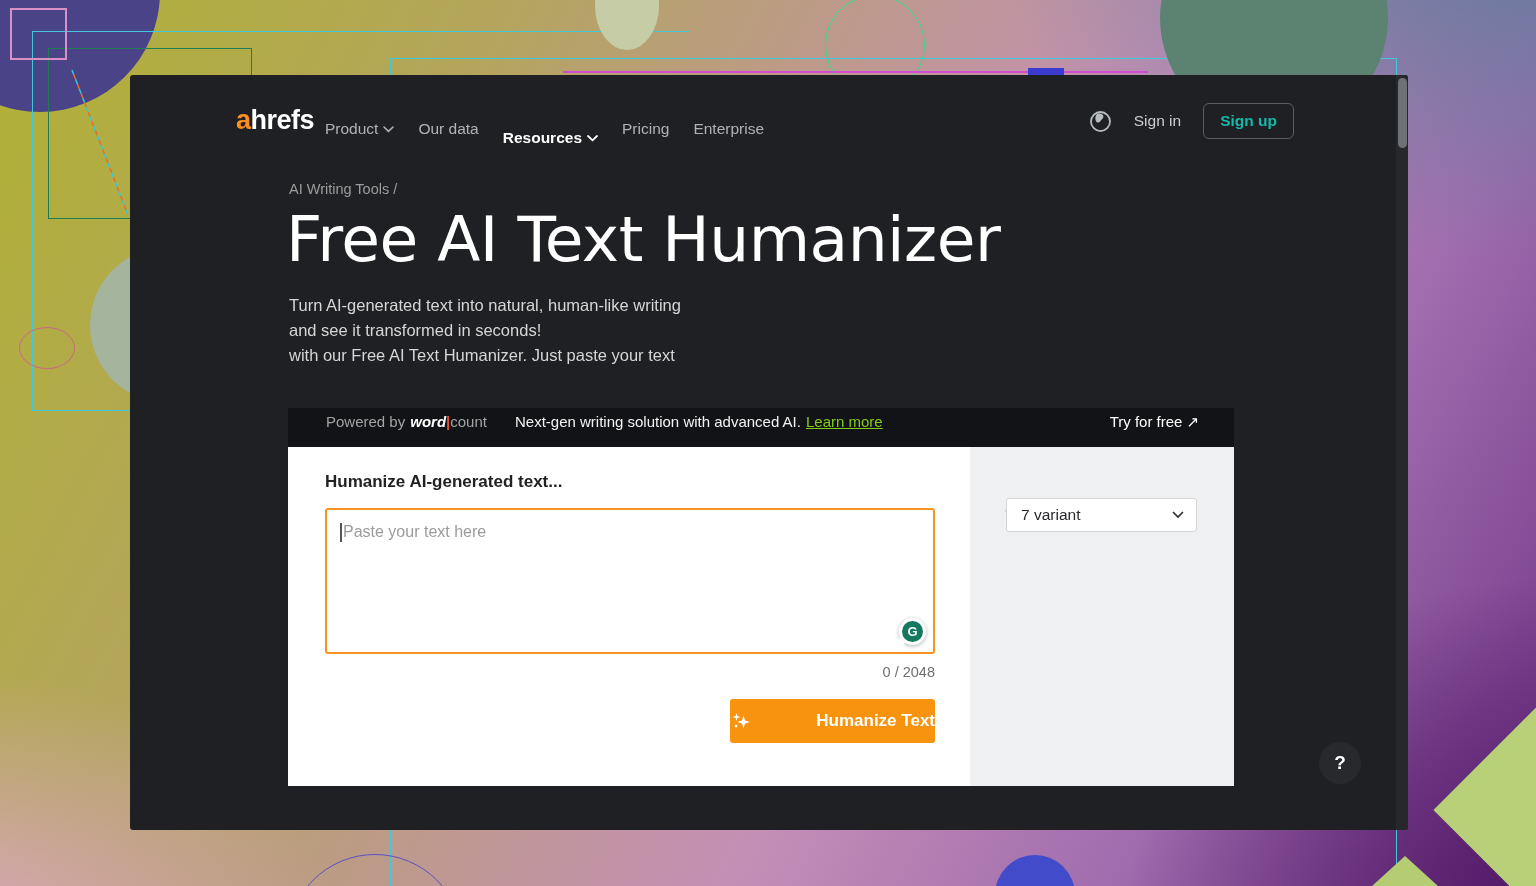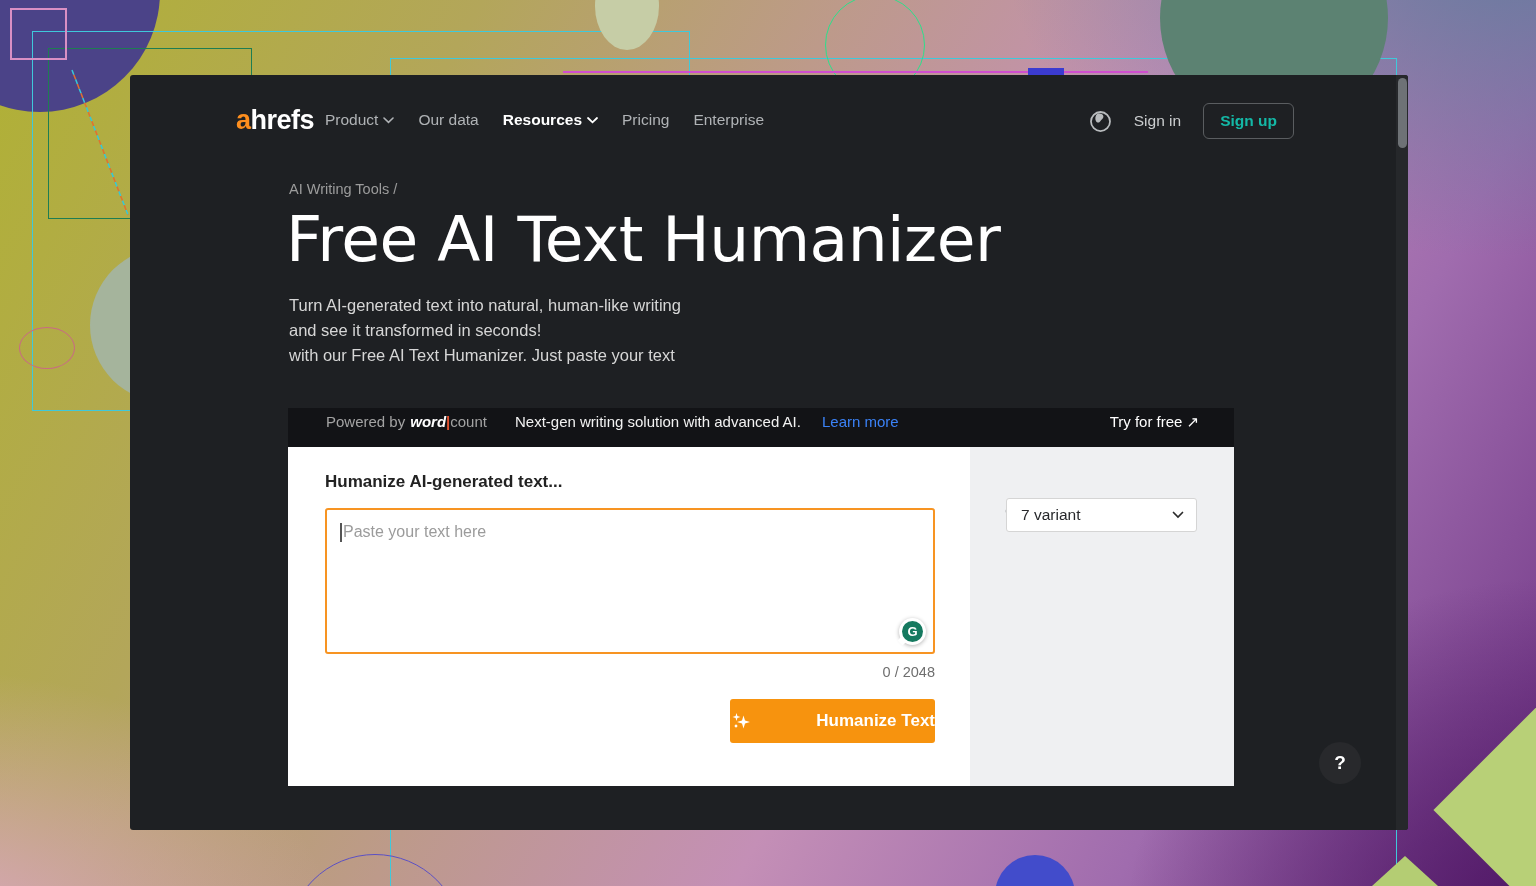--- a/index.html
+++ b/index.html
@@ -33,38 +33,38 @@
   .dash-svg { left:0; top:0; pointer-events:none; }
 
   
   .window { position:absolute; left:130px; top:75px; width:1278px; height:755px; background:#1e2023; border-radius:3px; z-index:10; }
 
   
   .logo { position:absolute; left:106px; top:30px; font-size:27px; font-weight:bold; color:#fff; letter-spacing:-0.5px; cursor:pointer; }
   .logo .accent { color:#fd8e1e; }
   .nav-items { position:absolute; left:195px; top:36px; display:flex; gap:24px; align-items:center; font-size:15.5px; color:#b0b3b6; }
   .nav-item { display:flex; align-items:center; gap:5px; cursor:pointer; }
-  .nav-item.active { color:#fff; font-weight:bold; }
+  .nav-item.active { color:#fff; font-weight:bold;margin-top:18px; }
   .nav-right { position:absolute; right:114px; top:28px; display:flex; align-items:center; gap:22px; }
   .signin { color:#cbcdcf; font-size:15.5px; cursor:pointer; }
   .signup { border:1px solid #5a5d60; border-radius:6px; color:#14b8a6; font-weight:bold; font-size:15.5px; padding:8px 16px; background:transparent; cursor:pointer; }
   .globe { cursor:pointer; display:flex; }
 
   
   .breadcrumb { position:absolute; left:159px; top:106px; font-size:14.5px; color:#9c9c9c; }
   .hero-title { position:absolute; left:156px; top:128px; font-family:"DejaVu Sans",sans-serif; font-size:63px; font-weight:500; color:#fff; letter-spacing:-0.5px; white-space:nowrap; }
   .hero-sub { position:absolute; left:159px; top:218px; font-size:16.5px; line-height:25px; color:#d6d6d6; }
 
   
   .banner { position:absolute; left:158px; top:333px; width:946px; height:39px; background:#121316; display:flex; align-items:center; padding:0 35px 12px 38px; font-size:15px; }
   .banner .gray { color:#a3a3a3; }
   .brand-word { color:#fff; font-weight:bold; font-style:italic; margin-left:5px; }
   .brand-cursor { color:#e0502e; font-weight:bold; }
   .banner-msg { color:#f2f2f2; margin-left:28px; }
-  .banner-learn { color:#3b82f6; margin-left:21px; cursor:pointer; }
+  .banner-learn { color:#84cc16; margin-left:5px; cursor:pointer;text-decoration:underline; }
   .banner-cta { margin-left:auto; color:#fff; font-weight:400; cursor:pointer; display:flex; gap:4px; align-items:center; }
 
   
   .card { position:absolute; left:158px; top:372px; width:946px; height:339px; background:#fff; }
   .card-panel { position:absolute; left:682px; top:0; width:264px; height:339px; background:#eff0f2; }
   .tool-heading { position:absolute; left:37px; top:25px; font-size:17px; font-weight:bold; color:#222; }
   .ta-wrap { position:absolute; left:37px; top:61px; width:610px; height:146px; }
   .ta-wrap textarea { width:100%; height:100%; border:2px solid #f79422; border-radius:3px; resize:none; outline:none; padding:13px 16px; font-family:"Liberation Sans",sans-serif; font-size:16px; color:#333; }
   .ta-wrap textarea::placeholder { color:#9b9b9b; }
   .caret { position:absolute; left:15px; top:15px; width:1.5px; height:19px; background:#555; }

